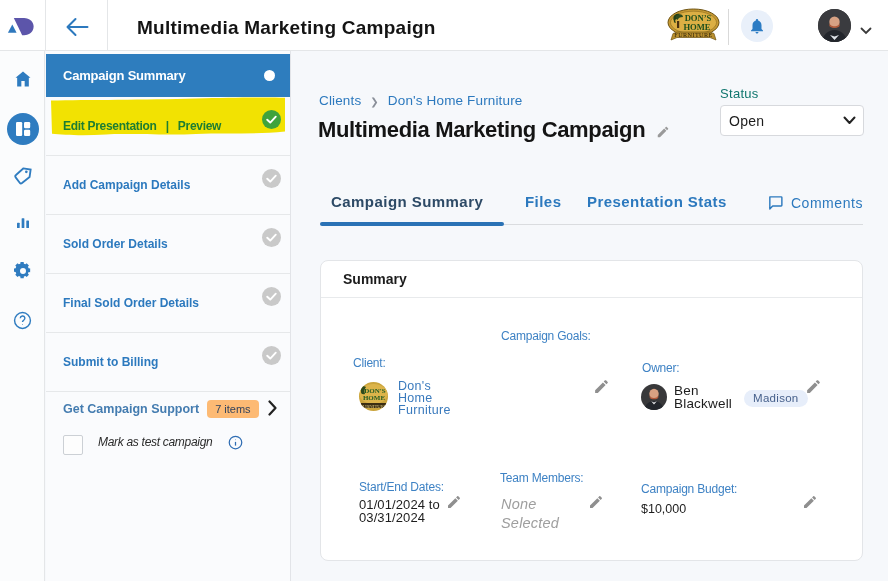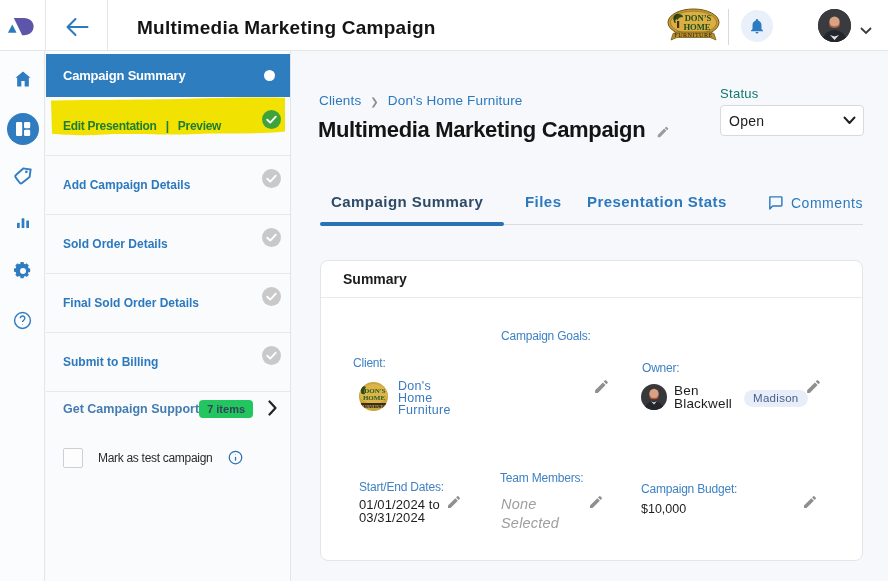--- a/index.html
+++ b/index.html
@@ -26,23 +26,23 @@
 .mi { position:relative; height:59px; border-bottom:1px solid #e6e8ea; display:flex; align-items:center; padding-left:17px; font-size:12px; letter-spacing:0; color:#2c79be; font-weight:bold; background:#fafbfd; }
 .mi-head { height:43px; margin-top:3px; background:#2e7dbe; color:#fff; border-bottom:none; font-size:13px; letter-spacing:-0.2px; }
 .dot { position:absolute; right:15px; top:16px; width:11px; height:11px; border-radius:50%; background:#fff; }
 .gcheck { position:absolute; right:9px; top:13px; width:19px; height:19px; }
 .mi-hl { color:#1e7d32; background:#fafbfd; letter-spacing:-0.3px; }
 .hlbg { z-index:0; }
 .mi-hl span.txt, .mi-hl .gcheck { position:relative; z-index:1; }
 .mi-hl .gcheck { position:absolute; z-index:1; }
 .support { position:absolute; left:0; top:335px; width:245px; height:45px; display:flex; align-items:center; padding-left:17px; }
 .support .lbl { font-size:12.5px; letter-spacing:0; color:#447cb0; font-weight:bold; }
-.chip7 { background:#22c55e; color:#33435c; font-size:11px; padding:3px 8px; border-radius:4px; font-weight:bold; }
+.chip7 { margin-left:8px; background:#fdba74; color:#33435c; font-size:11px; padding:3px 8px; border-radius:4px; font-weight:normal; }
 .sup-chev { position:absolute; right:14px; top:14px; }
-.testrow { position:absolute; left:0; top:384px; width:245px; height:45px; display:flex; align-items:center; padding-left:17px; }
+.testrow { position:absolute; left:0; top:384px; width:245px; height:45px; display:flex; padding-left:17px;font-style:italic; }
 .cbx { width:20px; height:20px; border:1px solid #ccd0d5; border-radius:2px; background:#fdfdfd; }
 .testrow .t { margin-left:15px; font-size:12px; color:#2b2b2b; letter-spacing:-0.3px; }
 .info-ic { margin-left:16px; }
 
 
 .main { position:absolute; left:292px; top:51px; width:540px; height:530px;padding-left:37px; }
 .crumbs { position:absolute; left:27px; top:42px; font-size:13.5px; color:#2c79be; letter-spacing:0.15px; }
 .crumb-sep { color:#8a8f99; font-size:10px; margin:0 9px; }
 .pg-title { position:absolute; left:26px; top:66px; font-size:22px; font-weight:bold; color:#141414; letter-spacing:-0.35px; }
 .title-pencil { position:absolute; left:364px; top:74px; }

